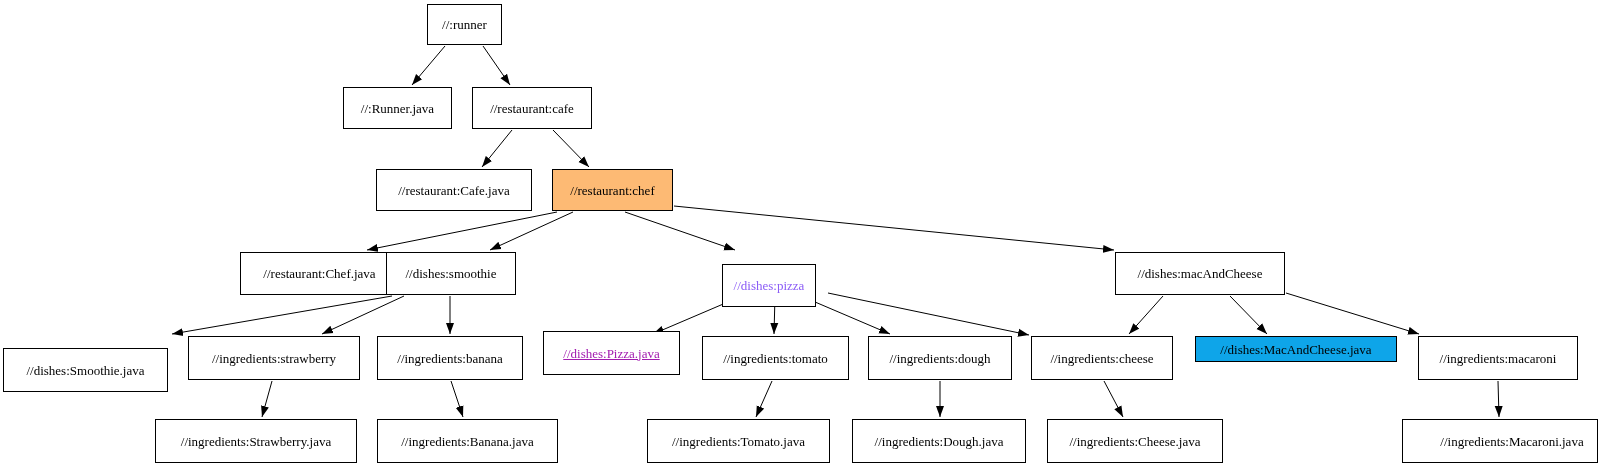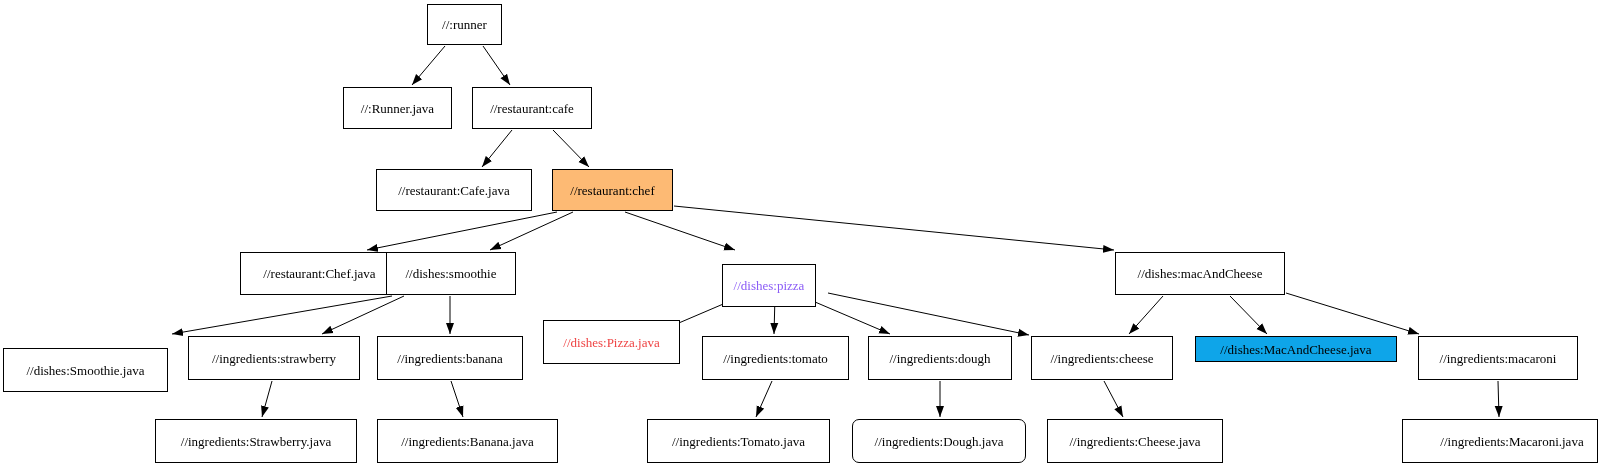--- a/index.html
+++ b/index.html
@@ -79,26 +79,26 @@
       <div class="node" style="left: 472px; top: 87px; width: 120px; height: 42px; background: rgb(255, 255, 255); border-color: rgb(0, 0, 0); color: rgb(0, 0, 0);">//restaurant:cafe</div>
       <div class="node" style="left: 376px; top: 169px; width: 156px; height: 42px; background: rgb(255, 255, 255); border-color: rgb(0, 0, 0); color: rgb(0, 0, 0);">//restaurant:Cafe.java</div>
       <div class="node" style="left: 552px; top: 169px; width: 121px; height: 42px; background: #fdba74; border-color: rgb(0, 0, 0); color: rgb(0, 0, 0);">//restaurant:chef</div>
       <div class="node" style="left: 208px; top: 252px; width: 159px; height: 43px; background: rgb(255, 255, 255); border-color: rgb(0, 0, 0); color: rgb(0, 0, 0); margin-left: 32px;">//restaurant:Chef.java</div>
       <div class="node" style="left: 386px; top: 252px; width: 130px; height: 43px; background: rgb(255, 255, 255); border-color: rgb(0, 0, 0); color: rgb(0, 0, 0);">//dishes:smoothie</div>
       <div class="node" style="left: 722px; top: 264px; width: 94px; height: 43px; background: rgb(255, 255, 255); border-color: rgb(0, 0, 0); color: #8b5cf6;">//dishes:pizza</div>
       <div class="node" style="left: 1115px; top: 252px; width: 170px; height: 43px; background: rgb(255, 255, 255); border-color: rgb(0, 0, 0); color: rgb(0, 0, 0);">//dishes:macAndCheese</div>
       <div class="node" style="left: 3px; top: 348px; width: 165px; height: 44px; background: rgb(255, 255, 255); border-color: rgb(0, 0, 0); color: rgb(0, 0, 0);">//dishes:Smoothie.java</div>
       <div class="node" style="left: 188px; top: 336px; width: 172px; height: 44px; background: rgb(255, 255, 255); border-color: rgb(0, 0, 0); color: rgb(0, 0, 0);">//ingredients:strawberry</div>
       <div class="node" style="left: 377px; top: 336px; width: 146px; height: 44px; background: rgb(255, 255, 255); border-color: rgb(0, 0, 0); color: rgb(0, 0, 0);">//ingredients:banana</div>
-      <div class="node" style="left: 543px; top: 320px; width: 137px; height: 44px; background: rgb(255, 255, 255); border-color: rgb(0, 0, 0); color: #ef4444;">//dishes:Pizza.java</div>
+      <div class="node" style="left: 543px; top: 331px; width: 137px; height: 44px; background: rgb(255, 255, 255); border-color: rgb(0, 0, 0); color: #a21caf; text-decoration: underline;">//dishes:Pizza.java</div>
       <div class="node" style="left: 702px; top: 336px; width: 147px; height: 44px; background: rgb(255, 255, 255); border-color: rgb(0, 0, 0); color: rgb(0, 0, 0);">//ingredients:tomato</div>
       <div class="node" style="left: 868px; top: 336px; width: 144px; height: 44px; background: rgb(255, 255, 255); border-color: rgb(0, 0, 0); color: rgb(0, 0, 0);">//ingredients:dough</div>
       <div class="node" style="left: 1031px; top: 336px; width: 142px; height: 44px; background: rgb(255, 255, 255); border-color: rgb(0, 0, 0); color: rgb(0, 0, 0);">//ingredients:cheese</div>
       <div class="node" style="left: 1195px; top: 336px; width: 202px; height: 26px; background: #0ea5e9; border-color: rgb(0, 0, 0); color: rgb(0, 0, 0);">//dishes:MacAndCheese.java</div>
       <div class="node" style="left: 1418px; top: 336px; width: 160px; height: 44px; background: rgb(255, 255, 255); border-color: rgb(0, 0, 0); color: rgb(0, 0, 0);">//ingredients:macaroni</div>
       <div class="node" style="left: 155px; top: 419px; width: 202px; height: 44px; background: rgb(255, 255, 255); border-color: rgb(0, 0, 0); color: rgb(0, 0, 0);">//ingredients:Strawberry.java</div>
       <div class="node" style="left: 377px; top: 419px; width: 181px; height: 44px; background: rgb(255, 255, 255); border-color: rgb(0, 0, 0); color: rgb(0, 0, 0);">//ingredients:Banana.java</div>
       <div class="node" style="left: 647px; top: 419px; width: 183px; height: 44px; background: rgb(255, 255, 255); border-color: rgb(0, 0, 0); color: rgb(0, 0, 0);">//ingredients:Tomato.java</div>
-      <div class="node" style="left: 852px; top: 419px; width: 174px; height: 44px; background: rgb(255, 255, 255); border-color: rgb(0, 0, 0); color: rgb(0, 0, 0); border-radius: 7px;">//ingredients:Dough.java</div>
+      <div class="node" style="left: 852px; top: 419px; width: 174px; height: 44px; background: rgb(255, 255, 255); border-color: rgb(0, 0, 0); color: rgb(0, 0, 0);">//ingredients:Dough.java</div>
       <div class="node" style="left: 1047px; top: 419px; width: 176px; height: 44px; background: rgb(255, 255, 255); border-color: rgb(0, 0, 0); color: rgb(0, 0, 0);">//ingredients:Cheese.java</div>
       <div class="node" style="left: 1402px; top: 419px; width: 196px; height: 44px; background: rgb(255, 255, 255); border-color: rgb(0, 0, 0); color: rgb(0, 0, 0); padding-left: 24px;">//ingredients:Macaroni.java</div>
     </div>
 </div>
 
 </body></html>

